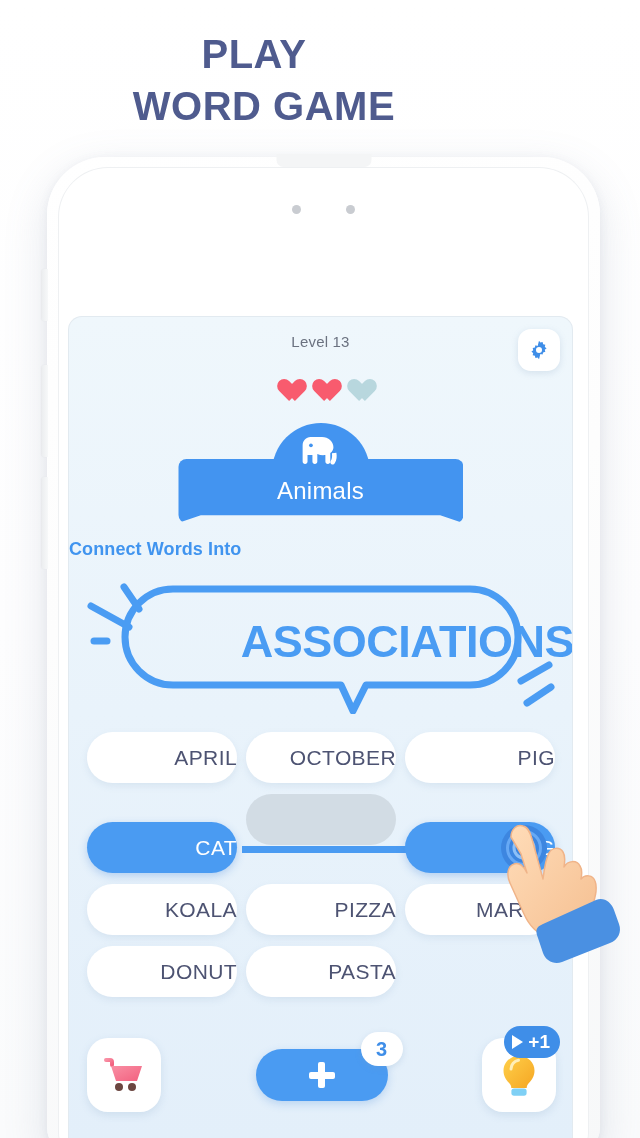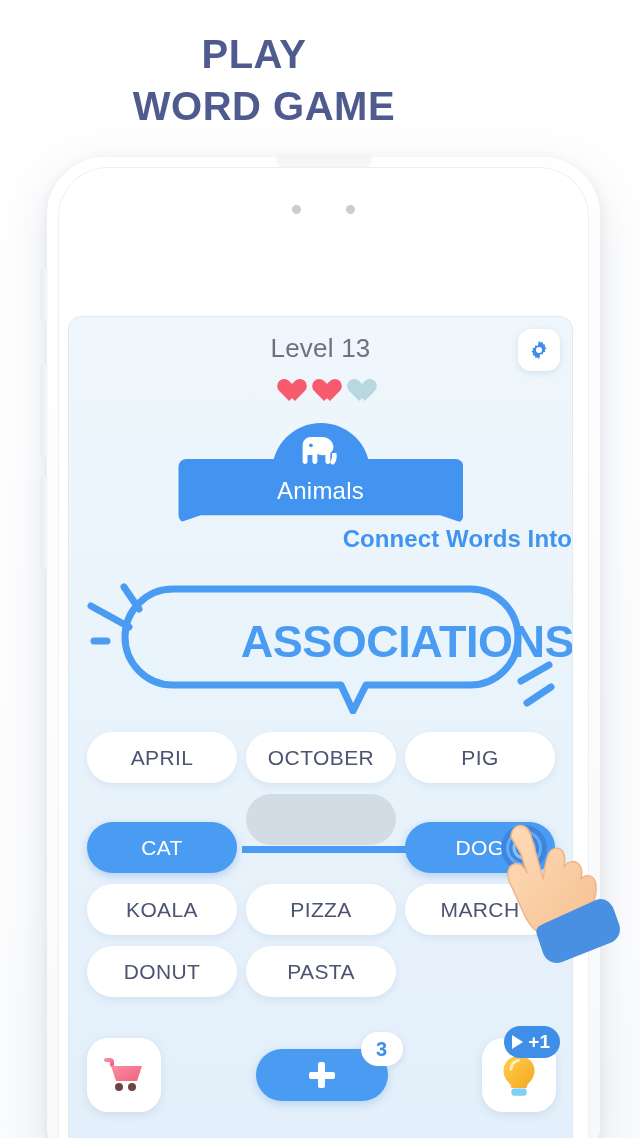--- a/index.html
+++ b/index.html
@@ -111,21 +111,21 @@
     overflow: hidden;
   }
 
   
   .level-label {
     position: absolute;
     top: 16px;
     left: 0; width: 100%;
     text-align: center;
     color: #6b7280;
-    font-size: 26px;
+    font-size: 15px;
     letter-spacing: 0.2px;
   }
   .hearts {
     position: absolute;
     top: 52px;
     left: 0; width: 100%;
     display: flex;
     justify-content: center;
     gap: 9px;
   }
@@ -193,25 +193,25 @@
     text-align: center;
     color: #ffffff;
     font-size: 24px;
     z-index: 3;
     letter-spacing: 0.2px;
   }
 
   
   .connect-label {
     position: absolute;
-    top: 208px;
+    top: 222px;
     left: 0; width: 100%;
-    text-align: right;
+    text-align: left;
     color: #4094ef;
-    font-size: 24px;
+    font-size: 18px;
     font-weight: bold;
     letter-spacing: 0.1px;
   }
   .bubble-area {
     position: absolute;
     top: 252px;
     left: 0; width: 505px; height: 145px;
   }
   .bubble-word {
     position: absolute;
@@ -233,21 +233,21 @@
     display: flex;
     flex-wrap: wrap;
     gap: 11px 9px;
   }
   .pill {
     width: 150px;
     height: 51px;
     border-radius: 26px;
     display: flex;
     align-items: center;
-    justify-content: center;
+    justify-content: flex-end;
     font-size: 21px;
     letter-spacing: 0.4px;
     cursor: pointer;
     position: relative;
     z-index: 2;
   }
   .pill.plain {
     background: #ffffff;
     color: #4d5372;
     box-shadow: 0 3px 7px rgba(130,160,190,0.16);

